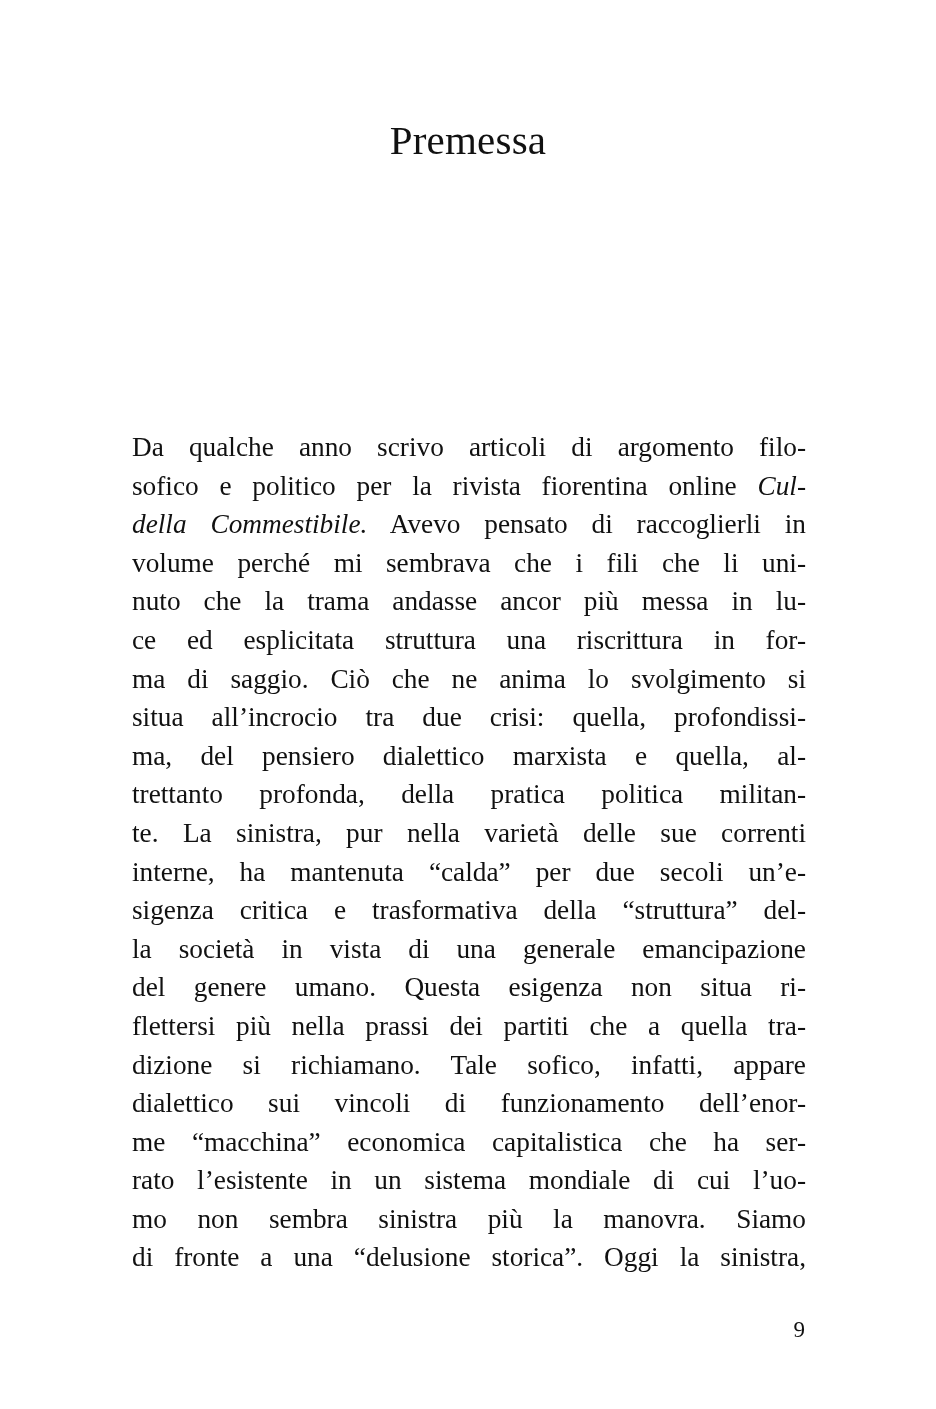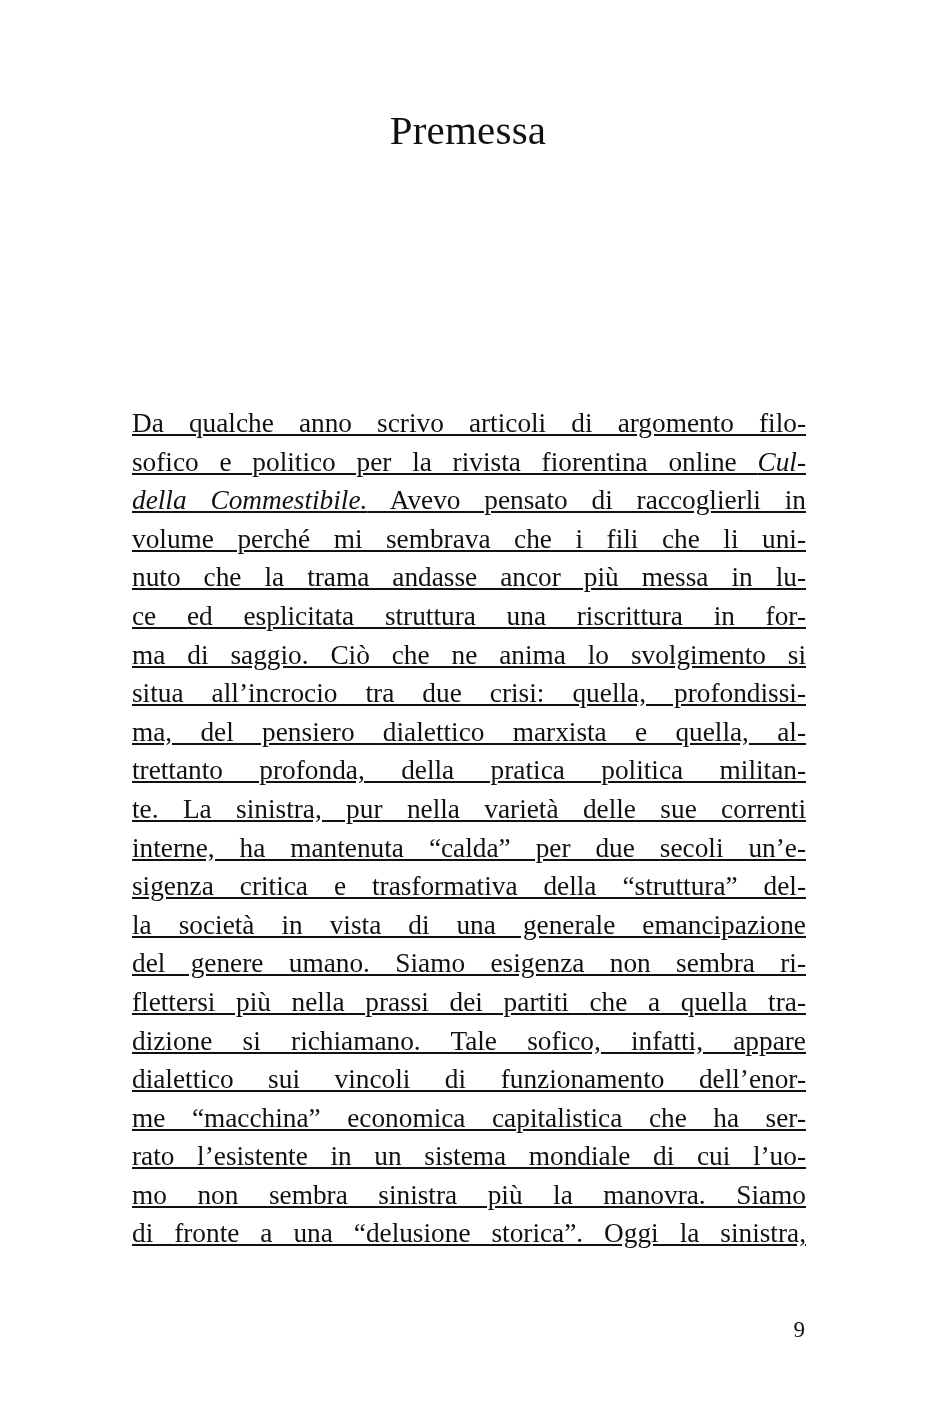--- a/index.html
+++ b/index.html
@@ -19,37 +19,36 @@
     font-family: "Liberation Serif", "DejaVu Serif", serif;
     color: #111111;
     -webkit-font-smoothing: antialiased;
   }
 
   
   .chapter-title {
     position: absolute;
     left: 0;
     right: 0;
-    top: 108px;
+    top: 118px;
     text-align: center;
     font-size: 41px;
     font-weight: 400;
     line-height: 1.12;
     letter-spacing: 0.2px;
     color: #111111;
     margin: 0;
   }
 
   
   .textblock {
     position: absolute;
     left: 132px;
-    top: 404px;
+    top: 428px;
     width: 674px;
-    text-decoration: underline;
   }
 
   .body-paragraph {
     margin: 0;
     font-size: 27.3px;
     line-height: 38.6px;
     text-align: justify;
     text-justify: inter-word;
     hyphens: none;
     word-spacing: 0.2px;
@@ -105,21 +104,21 @@
         <span class="line">nuto che la trama andasse ancor più messa in lu-</span>
         <span class="line">ce ed esplicitata struttura una riscrittura in for-</span>
         <span class="line">ma di saggio. Ciò che ne anima lo svolgimento si</span>
         <span class="line">situa all’incrocio tra due crisi: quella, profondissi-</span>
         <span class="line">ma, del pensiero dialettico marxista e quella, al-</span>
         <span class="line">trettanto profonda, della pratica politica militan-</span>
         <span class="line">te. La sinistra, pur nella varietà delle sue correnti</span>
         <span class="line">interne, ha mantenuta “calda” per due secoli un’e-</span>
         <span class="line">sigenza critica e trasformativa della “struttura” del-</span>
         <span class="line">la società in vista di una generale emancipazione</span>
-        <span class="line">del genere umano. Siamo esigenza non sembra ri-</span>
+        <span class="line">del genere umano. Questa esigenza non situa ri-</span>
         <span class="line">flettersi più nella prassi dei partiti che a quella tra-</span>
         <span class="line">dizione si richiamano. Tale sofico, infatti, appare</span>
         <span class="line">dialettico sui vincoli di funzionamento dell’enor-</span>
         <span class="line">me “macchina” economica capitalistica che ha ser-</span>
         <span class="line">rato l’esistente in un sistema mondiale di cui l’uo-</span>
         <span class="line">mo non sembra sinistra più la manovra. Siamo</span>
         <span class="line last-line">di fronte a una “delusione storica”. Oggi la sinistra,</span>
       </div>
   </div>
 

